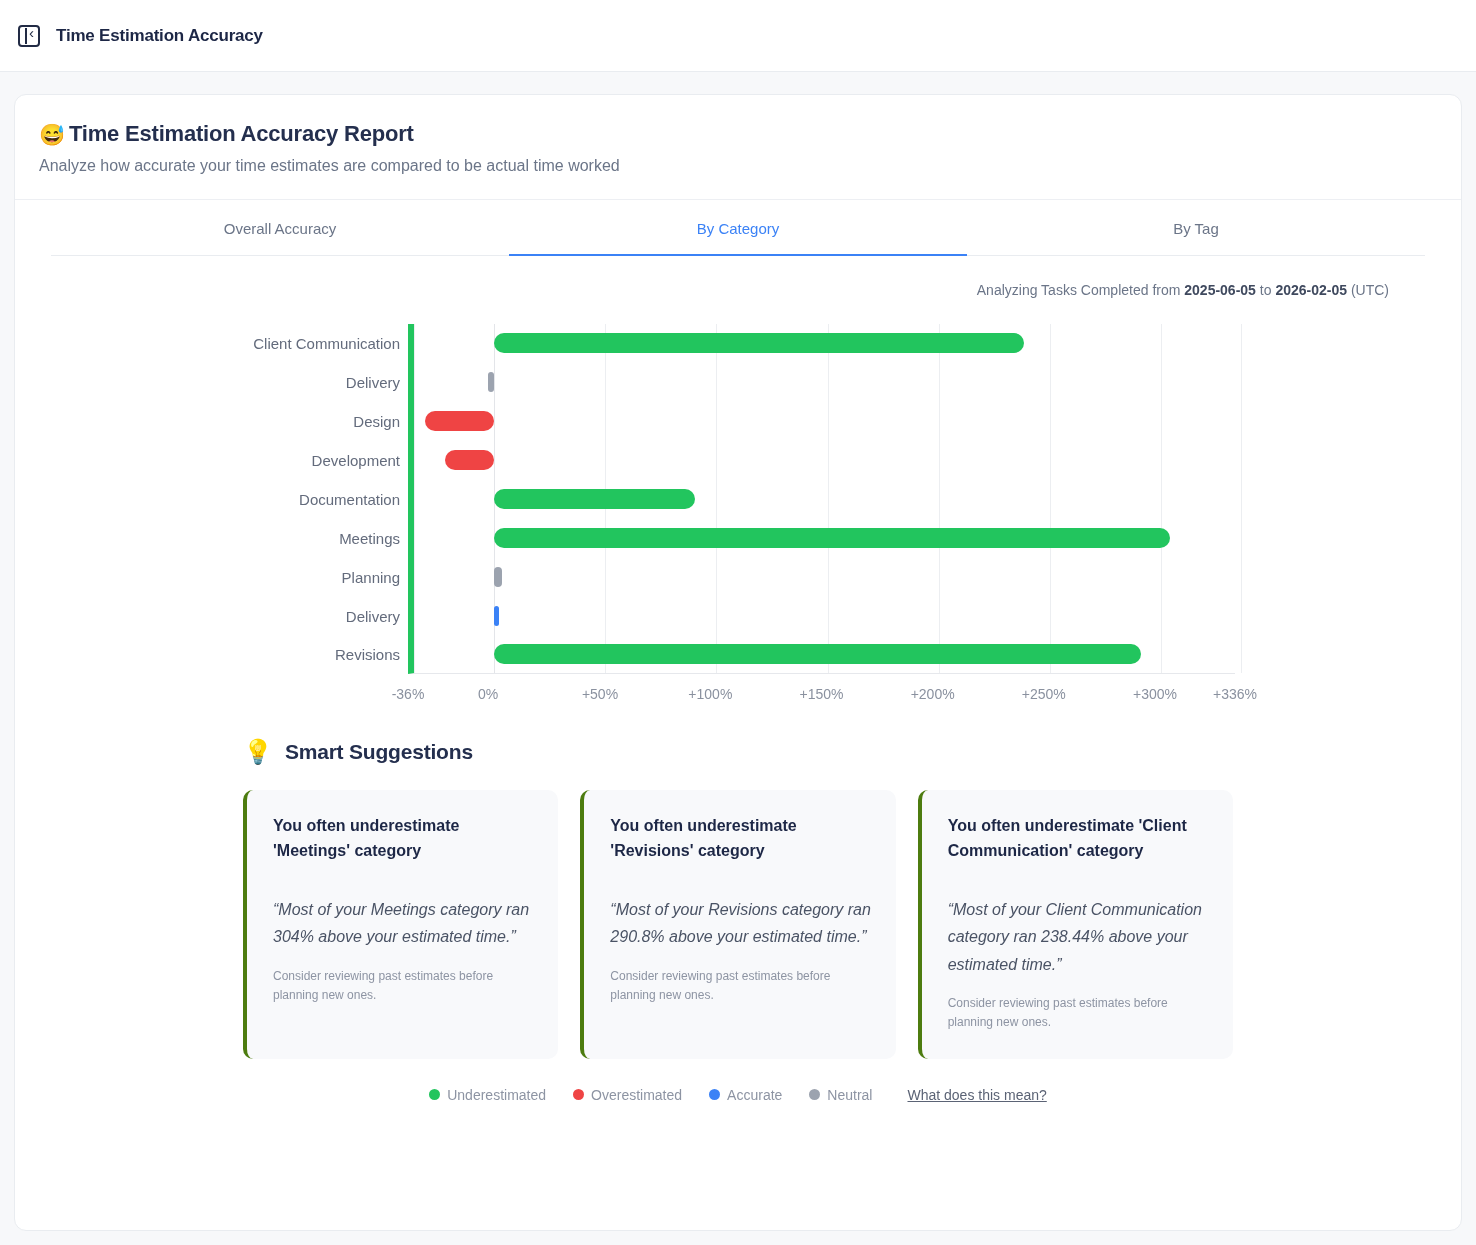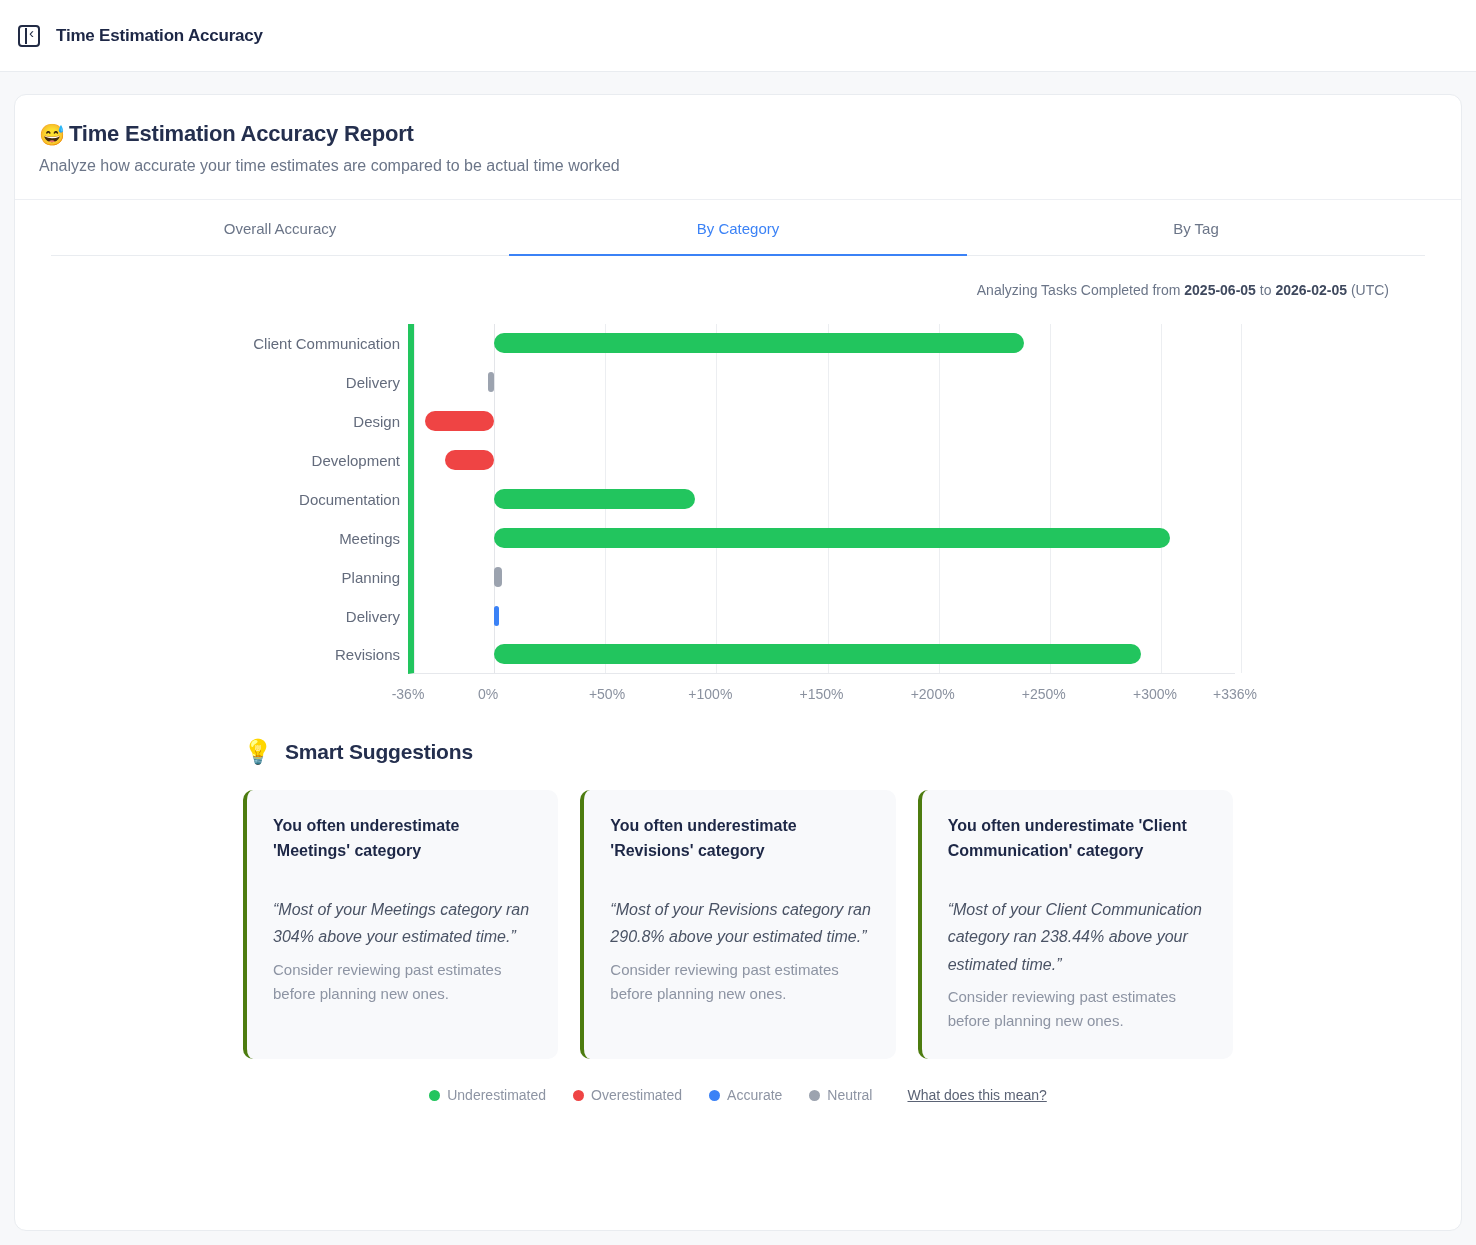--- a/index.html
+++ b/index.html
@@ -208,22 +208,22 @@
     line-height: 1.55;
   }
   .sugg-card-quote {
     margin-top: 32px;
     font-size: 16px;
     font-style: italic;
     color: #4a5365;
     line-height: 1.72;
   }
   .sugg-card-tip {
-    margin-top: 7px;
-    font-size: 15px;
+    margin-top: 16px;
+    font-size: 12px;
     color: #8d94a3;
     line-height: 1.6;
   }
 
   
   .legend {
     display: flex;
     align-items: center;
     justify-content: center;
     gap: 27px;
@@ -326,21 +326,21 @@
             </div>
             <div class="row">
               <div class="row-label">Revisions</div>
               <div class="bar" style="left: 80.0323px; width: 646.483px; background: rgb(34, 197, 94);"></div>
             </div>
           </div>
       </div>
       <div class="ticks" id="chart-ticks">
           <div class="tick" style="left: 0px;">-36%</div>
           <div class="tick" style="left: 80.0323px;">0%</div>
-          <div class="tick" style="left: 199px; text-align: right;">+50%</div>
+          <div class="tick" style="left: 192px; text-align: right;">+50%</div>
           <div class="tick" style="left: 302.344px;">+100%</div>
           <div class="tick" style="left: 413.5px;">+150%</div>
           <div class="tick" style="left: 524.656px;">+200%</div>
           <div class="tick" style="left: 635.812px;">+250%</div>
           <div class="tick" style="left: 746.968px;">+300%</div>
           <div class="tick" style="left: 827px;">+336%</div>
         </div>
     </div>
 
     <div class="sugg-head">

